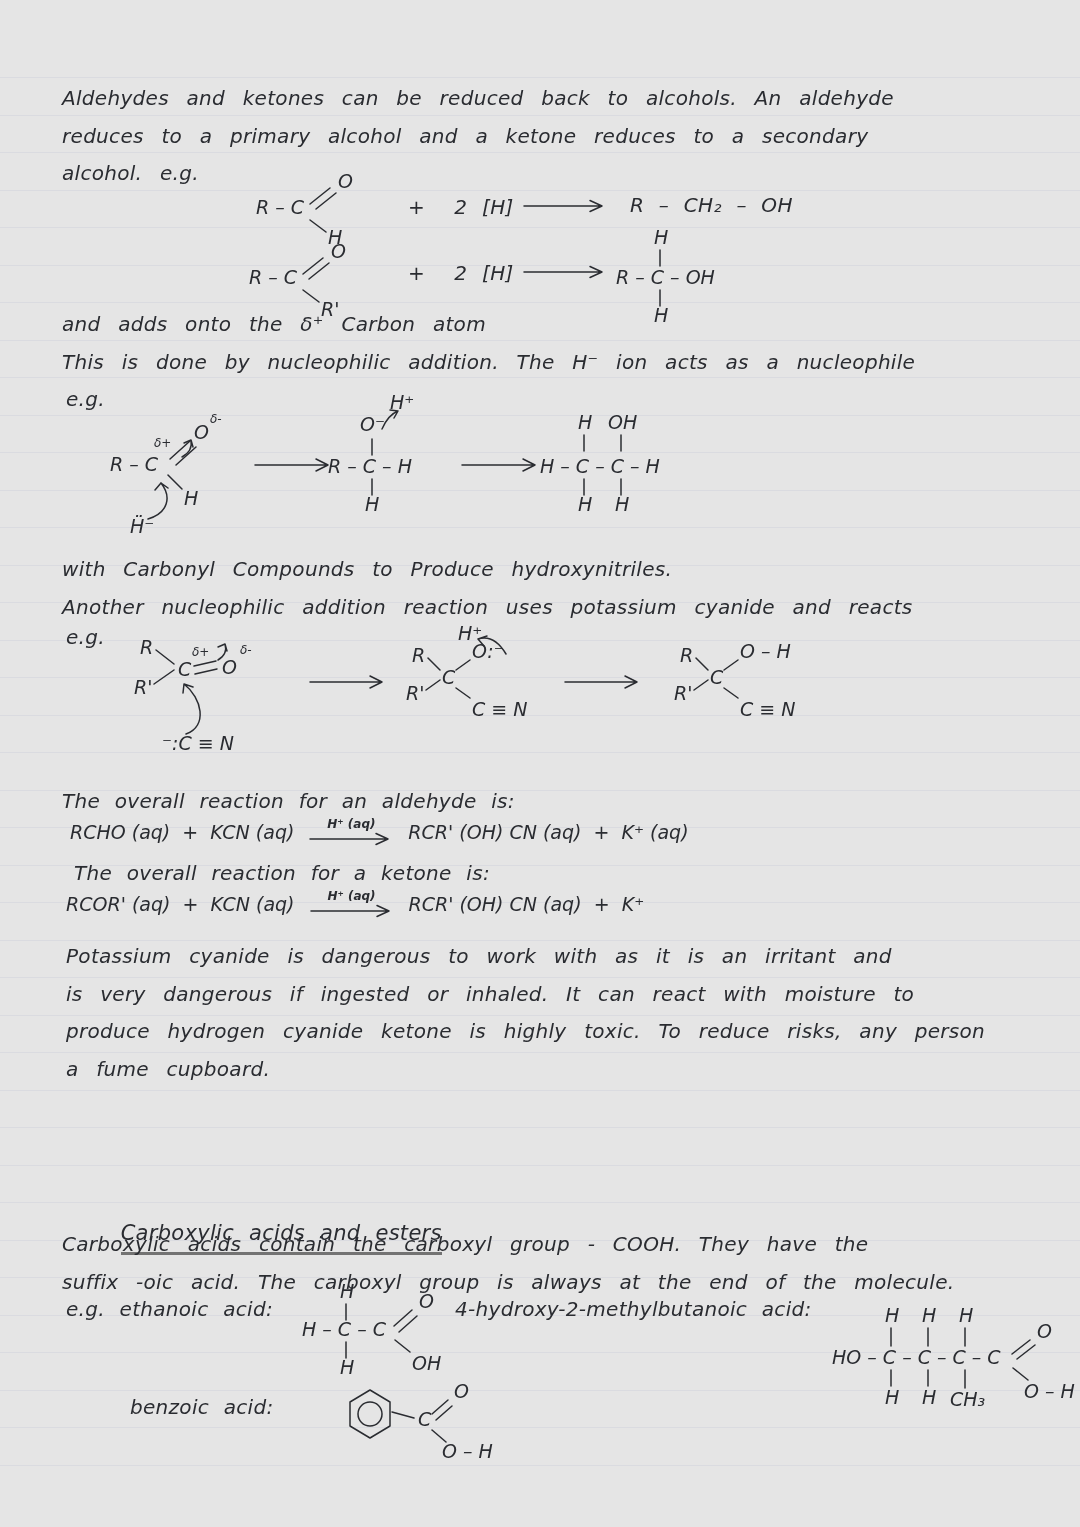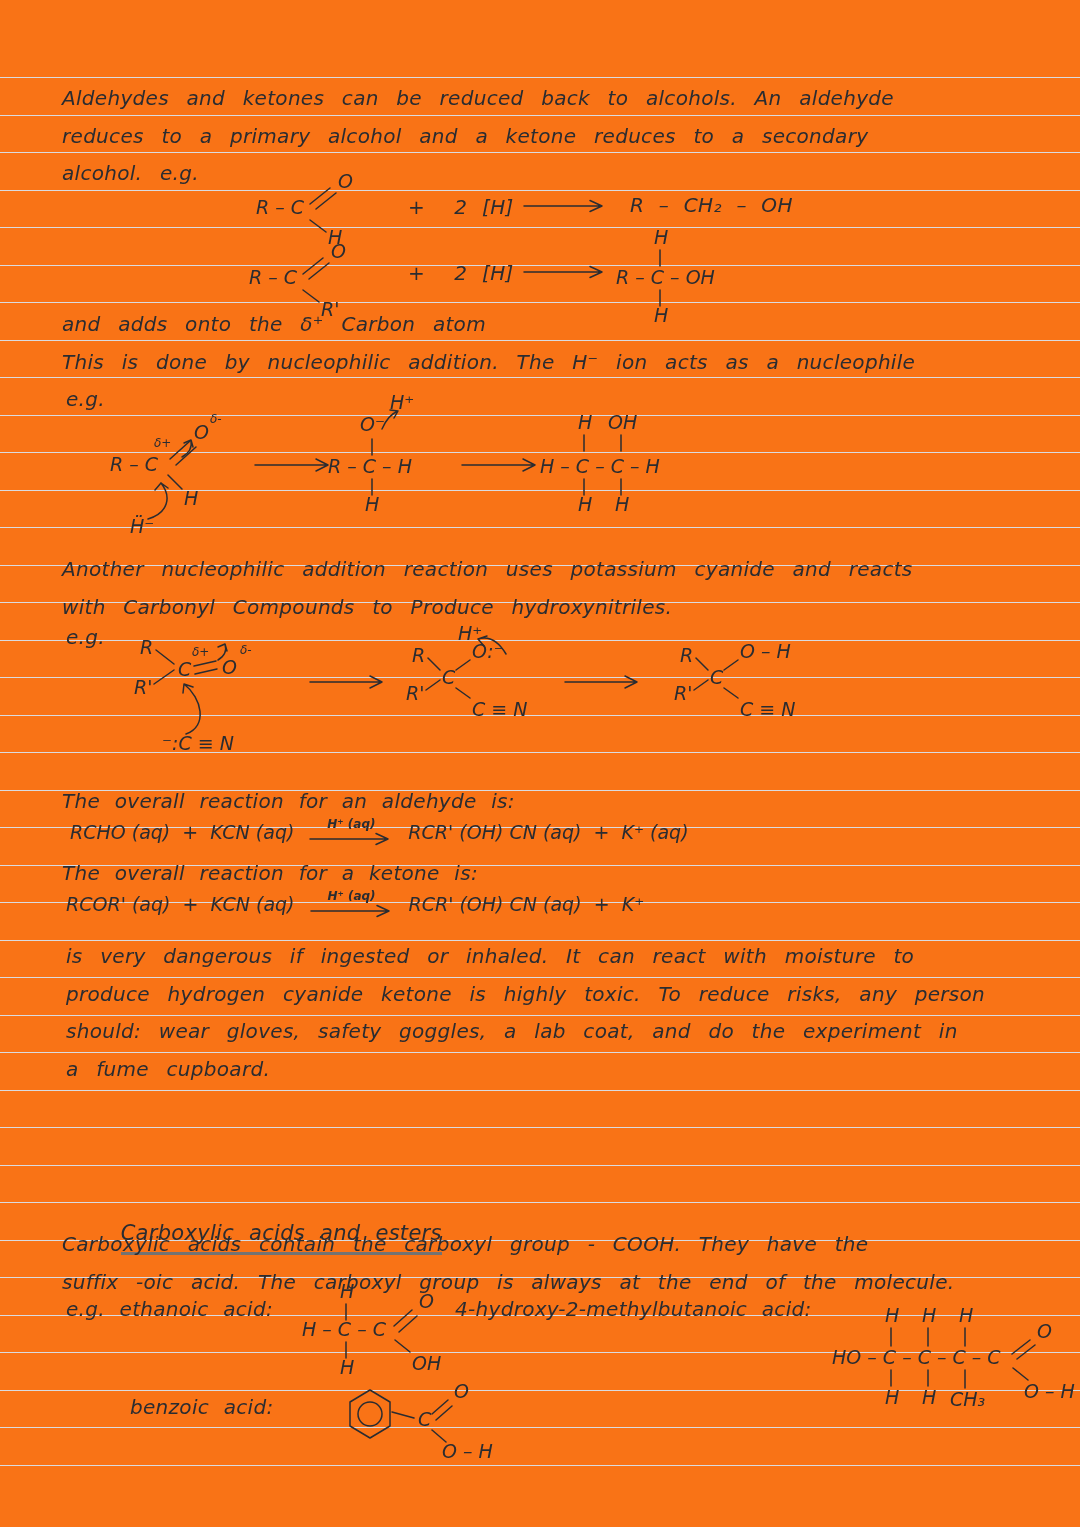--- a/index.html
+++ b/index.html
@@ -1,17 +1,17 @@
 <!DOCTYPE html>
 <html><head>
 <meta charset="utf-8">
 <style>
   html,body{margin:0;padding:0;background:#ffffff;}
   .page{
-    position:relative;width:1080px;height:1527px;background:#f97316;overflow:hidden;
+    position:relative;width:1080px;height:1527px;background:#e5e5e5;overflow:hidden;
     font-family:"DejaVu Sans",sans-serif;font-style:italic;color:#2a2c31;
   }
   .rules{
     position:absolute;left:0;top:41px;width:100%;height:1442px;pointer-events:none;
     background:repeating-linear-gradient(to bottom,transparent 0,transparent 36.3px,#dadbe0 36.3px,#dadbe0 37.5px);
   }
   .para{position:absolute;}
   .ln{line-height:37.5px;font-size:20px;letter-spacing:.3px;word-spacing:11px;white-space:pre;}
   .t{position:absolute;white-space:pre;font-size:20px;letter-spacing:.3px;word-spacing:8px;line-height:30px;text-align:right;}
   .chem{position:absolute;overflow:visible;}
@@ -109,22 +109,22 @@
     <text class="ink" x="258" y="88">R – C – H</text>
     <text class="ink" x="295" y="126">H</text>
     <text class="ink" x="508" y="44">H</text>
     <text class="ink" x="538" y="44">OH</text>
     <text class="ink" x="470" y="88">H – C – C – H</text>
     <text class="ink" x="508" y="126">H</text>
     <text class="ink" x="545" y="126">H</text>
   </svg>
 
   <div class="para" style="top:551px;left:62px;">
+    <div class="ln">with Carbonyl Compounds to Produce hydroxynitriles.</div>
     <div class="ln">Another nucleophilic addition reaction uses potassium cyanide and reacts</div>
-    <div class="ln">with Carbonyl Compounds to Produce hydroxynitriles.</div>
   </div>
   <div class="t" style="top:622px;left:66px;">e.g.</div>
 
   <svg class="chem" style="top:620px;left:120px;" width="760" height="142" viewBox="0 0 760 142">
     <g>
       <line class="bond" x1="36" y1="30" x2="54" y2="44"></line>
       <line class="bond" x1="34" y1="64" x2="54" y2="50"></line>
       <line class="bond" x1="74" y1="46" x2="96" y2="41"></line>
       <line class="bond" x1="75" y1="54" x2="97" y2="49"></line>
       <path class="bond" d="M98 40 Q108 34 105 24 M105 24 l-7 3 M105 24 l2 7"></path>
@@ -165,36 +165,36 @@
   <div class="eqrow" style="top:818px;left:70px;">
     <span>RCHO (aq)  +  KCN (aq)</span>
     <span class="rxnarrow">
       <span class="arrlabel">H⁺ (aq)</span>
       <svg width="86" height="14" viewBox="0 0 86 14">
           <path class="bond" d="M2 7 H80 M80 7 L68 1.5 M80 7 L68 12.5"></path>
         </svg>
     </span>
     <span>RCR' (OH) CN (aq)  +  K⁺ (aq)</span>
   </div>
-  <div class="t" style="top:858px;left:62px;font-style:italic;">The overall reaction for a ketone is:</div>
+  <div class="t" style="top:858px;left:74px;font-style:italic;">The overall reaction for a ketone is:</div>
   <div class="eqrow" style="top:890px;left:66px;">
     <span>RCOR' (aq)  +  KCN (aq)</span>
     <span class="rxnarrow">
       <span class="arrlabel">H⁺ (aq)</span>
       <svg width="86" height="14" viewBox="0 0 86 14">
           <path class="bond" d="M2 7 H80 M80 7 L68 1.5 M80 7 L68 12.5"></path>
         </svg>
     </span>
     <span>RCR' (OH) CN (aq)  +  K⁺</span>
   </div>
 
   <div class="para" style="top:938px;left:66px;">
+    <div class="ln">Potassium cyanide is dangerous to work with as it is an irritant and</div>
     <div class="ln">is very dangerous if ingested or inhaled. It can react with moisture to</div>
     <div class="ln">produce hydrogen cyanide ketone is highly toxic. To reduce risks, any person</div>
-    <div class="ln">should: wear gloves, safety goggles, a lab coat, and do the experiment in</div>
     <div class="ln">a fume cupboard.</div>
   </div>
 
   <div class="t" style="top:1188px;left:62px;">
     <span class="heading">Carboxylic acids and esters</span>
   </div>
   <div class="para" style="top:1226px;left:62px;">
     <div class="ln">Carboxylic acids contain the carboxyl group - COOH. They have the</div>
     <div class="ln">suffix -oic acid. The carboxyl group is always at the end of the molecule.</div>
   </div>

